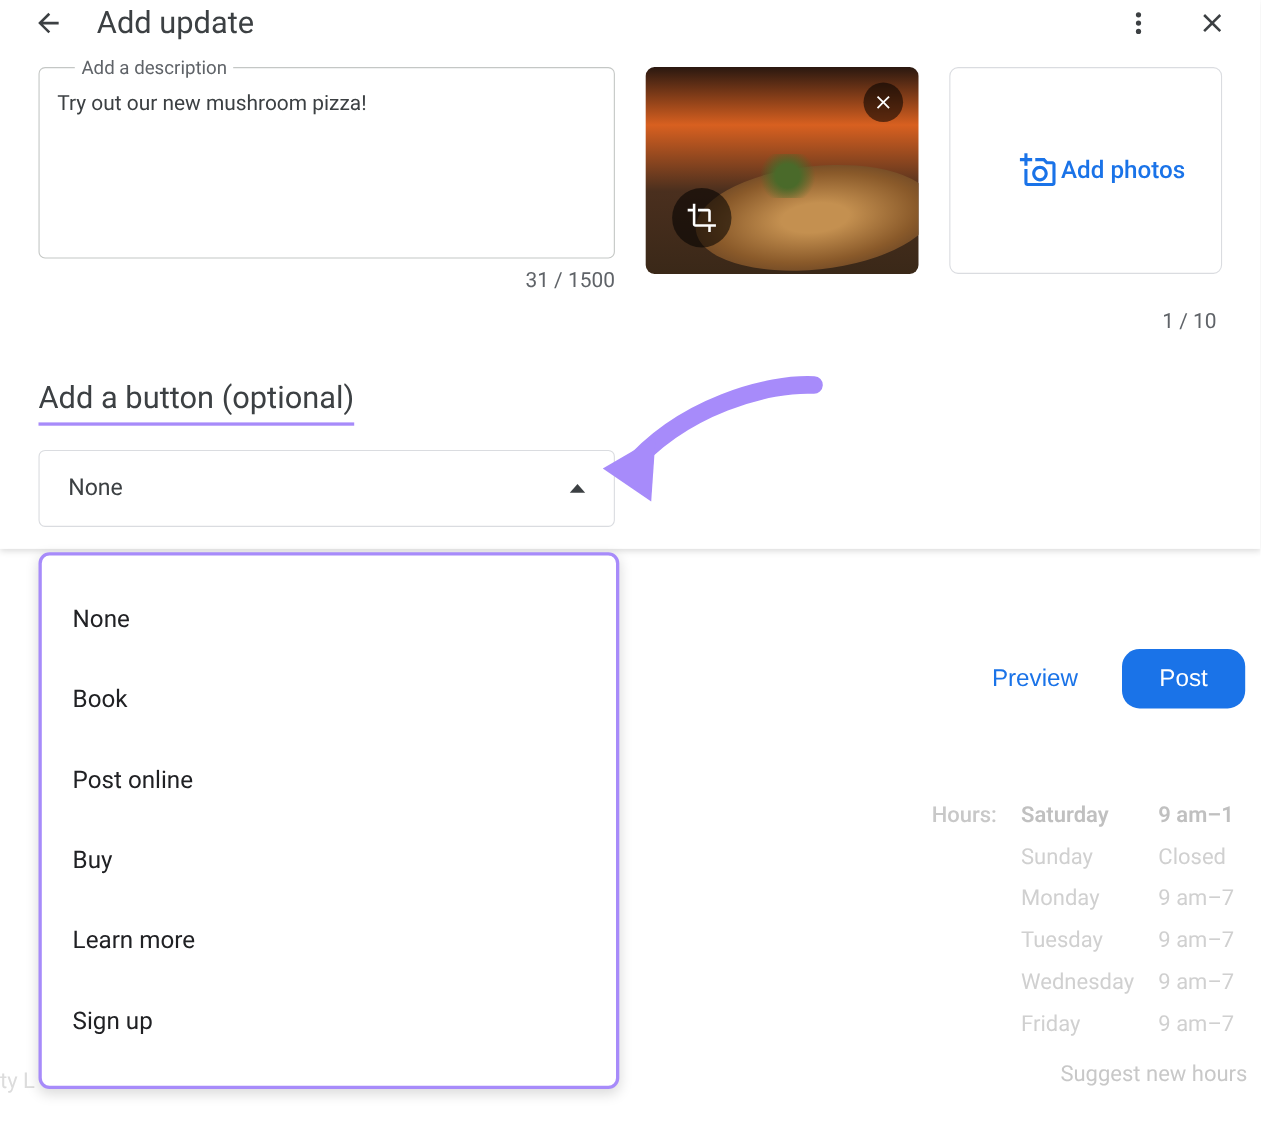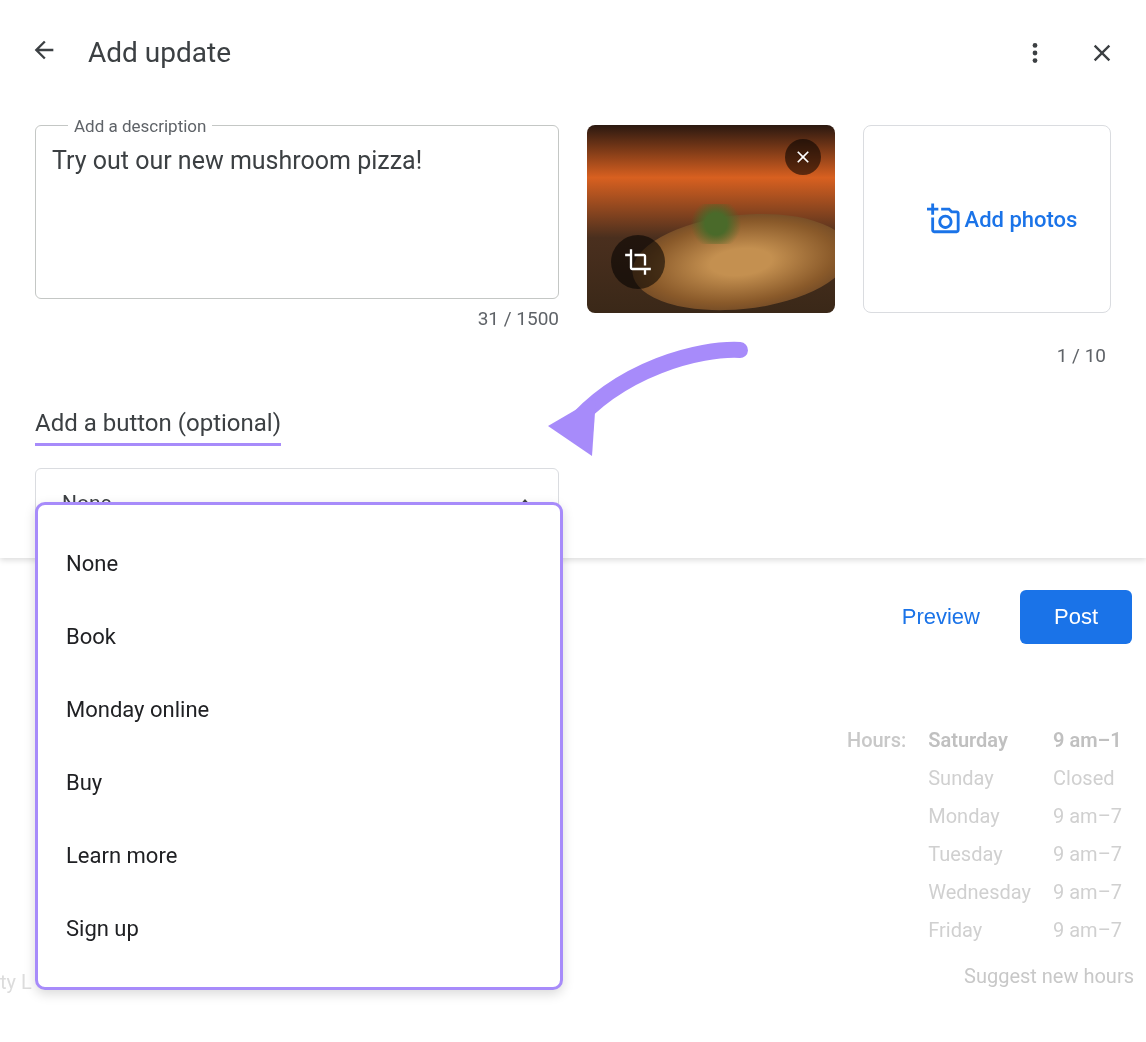--- a/index.html
+++ b/index.html
@@ -13,21 +13,22 @@
   }
   .modal {
     position: absolute;
     top: 0; left: 0; right: 0;
     background: #fff;
     box-shadow: 0 2px 6px rgba(0,0,0,0.15);
     padding-bottom: 20px;
   }
   .header {
     display: flex;
-    padding: 36px 30px;
+    align-items: center;
+    padding: 4px 30px;
   }
   .back-icon {
     width: 28px; height: 28px;
     cursor: pointer;
     color: #3c4043;
   }
   .header-title {
     font-size: 28px;
     color: #3c4043;
     margin-left: 30px;
@@ -62,21 +63,21 @@
     padding: 0 6px;
     color: #5f6368;
     font-size: 17px;
   }
   .desc-textarea {
     width: 100%;
     height: 100%;
     border: none;
     outline: none;
     resize: none;
-    font-size: 25px;
+    font-size: 19px;
     font-family: inherit;
     color: #3c4043;
   }
   .desc-count {
     text-align: right;
     color: #5f6368;
     font-size: 19px;
     margin-top: 8px;
   }
   .photo-thumb {
@@ -141,21 +142,21 @@
     color: #5f6368;
     font-size: 19px;
     margin-top: 14px;
     padding-right: 40px;
   }
   .section-title-wrap {
     margin: 42px 0 0 35px;
   }
   .section-title {
     display: inline-block;
-    font-size: 24px;
+    font-size: 28px;
     color: #3c4043;
     border-bottom: 3px solid #a78bfa;
     padding-bottom: 6px;
     text-align: center;
   }
   .dropdown {
     margin: 22px 0 0 35px;
     width: 524px;
     border: 1px solid #dadce0;
     border-radius: 6px;
@@ -214,21 +215,21 @@
     background: none;
     border: none;
     padding: 14px 12px;
   }
   .post-btn {
     background: #1a73e8;
     color: #fff;
     font-size: 22px;
     font-weight: 500;
     border: none;
-    border-radius: 6px;
+    border-radius: 16px;
     padding: 14px 34px;
     cursor: pointer;
   }
   .bg-hours {
     position: absolute;
     right: 12px;
     top: 720px;
     color: #d0d0d0;
     font-size: 20px;
   }
@@ -318,21 +319,21 @@
 </div>
 
 <svg class="arrow-annotation" width="230" height="140" viewBox="0 0 230 140">
   <path d="M210 12 C 170 10, 90 30, 40 90" stroke="#a78bfa" stroke-width="16" fill="none" stroke-linecap="round"></path>
   <polygon points="18,88 66,60 62,118" fill="#a78bfa"></polygon>
 </svg>
 
 <div class="dropdown-menu">
   <div class="dropdown-item">None</div>
   <div class="dropdown-item">Book</div>
-  <div class="dropdown-item">Monday online</div>
+  <div class="dropdown-item">Post online</div>
   <div class="dropdown-item">Buy</div>
   <div class="dropdown-item">Learn more</div>
   <div class="dropdown-item">Sign up</div>
 </div>
 
 <div class="bg-hours">
   <table>
     <tbody>
         <tr>
           <td class="label">Hours:</td>

